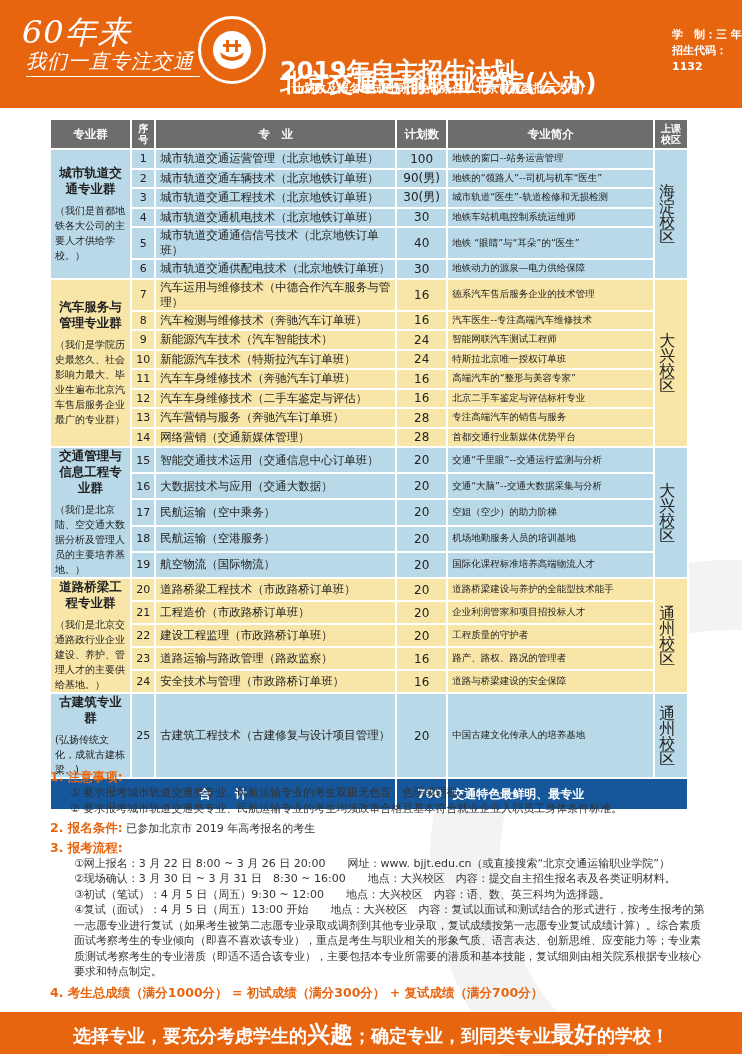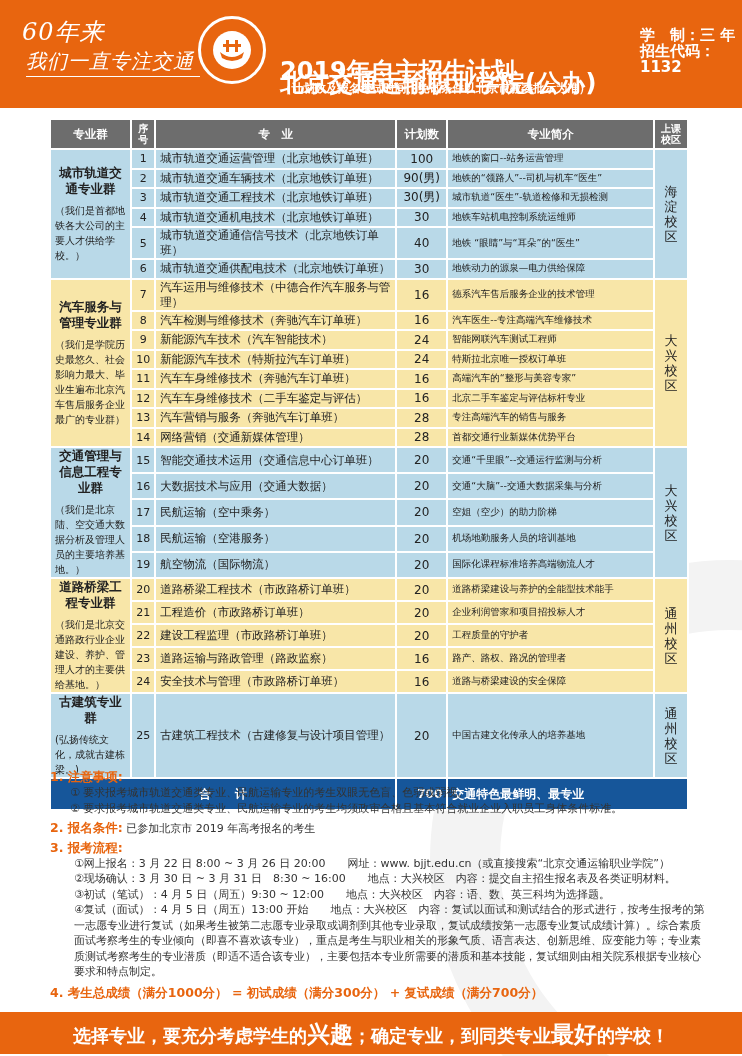--- a/index.html
+++ b/index.html
@@ -1,39 +1,39 @@
 <!DOCTYPE html>
 <html><head>
 <meta charset="utf-8">
 <style>
 *{box-sizing:border-box;margin:0;padding:0;}
 body{width:742px;height:1056px;background:#fff;font-family:"DejaVu Sans","Liberation Sans",sans-serif;position:relative;overflow:hidden;color:#222;}
 .header{position:absolute;left:0;top:0;width:742px;height:108px;background:#e8650f;color:#fff;}
 .slogan{position:absolute;left:22px;top:18px;font-family:"DejaVu Serif",serif;font-style:italic;color:#fff;}
-.slogan .l1{font-size:24px;line-height:28px;letter-spacing:1px;}
+.slogan .l1{font-size:32px;line-height:28px;letter-spacing:1px;}
 .slogan .l2{font-size:20px;line-height:30px;margin-left:4px;letter-spacing:1px;border-bottom:1px solid #fff;padding-right:6px;}
 .logo{position:absolute;left:198px;top:16px;width:68px;height:68px;border-radius:50%;border:3px solid #fff;display:flex;align-items:center;justify-content:center;}
 .title1{position:absolute;left:280px;top:26px;font-size:24px;font-weight:bold;letter-spacing:0.5px;margin-top:41px;}
 .title2{position:absolute;left:280px;top:55px;font-size:24px;font-weight:bold;}
 .title3{position:absolute;left:280px;top:81px;font-size:11.5px;font-weight:bold;}
-.meta{position:absolute;left:640px;top:27px;font-size:15px;font-weight:bold;line-height:16px;}
+.meta{position:absolute;left:672px;top:27px;font-size:11px;font-weight:bold;line-height:16px;}
 .watermark{position:absolute;left:430px;top:560px;width:600px;height:600px;border-radius:50%;border:70px solid #f3f3f3;z-index:0;}
 table.plan{position:absolute;left:49px;top:118px;width:640px;border-collapse:collapse;z-index:1;font-size:11px;}
 table.plan td,table.plan th{border:2px solid #fff;padding:0 4px;height:19.5px;}
 table.plan th{background:#6d6d6d;color:#fff;font-weight:bold;font-size:11.5px;height:30px;}
 .blue td{background:#b9d9e8;}
 .yellow td{background:#f8e6a8;}
 td.grp{vertical-align:middle;text-align:center;width:82px;}
 td.grp .gname{font-weight:bold;font-size:12.5px;line-height:16px;}
 td.grp .gdesc{font-size:10px;line-height:15px;margin-top:6px;text-align:left;}
 td.no{text-align:center;width:20px;font-size:11px;}
 td.major{width:245px;font-size:11.5px;}
 td.plancount{text-align:center;width:38px;font-size:12px;}
 td.intro{width:210px;font-size:9.5px;}
-td.campus{text-align:center;width:34px;font-size:13px;line-height:15px;margin-top:36px;}
+td.campus{text-align:left;width:34px;font-size:16px;line-height:15px;margin-top:36px;}
 tr.total td{background:#16569a;color:#fff;font-weight:bold;height:32px;font-size:12px;}
 .notes{position:absolute;left:50px;top:768px;width:660px;font-size:11px;line-height:15.5px;z-index:1;color:#333;}
 .notes .h{color:#e8650f;font-weight:bold;font-size:12.5px;line-height:17px;}
 .notes .ind{padding-left:20px;}
 .notes .ind2{padding-left:24px;}
 .footer{position:absolute;left:0;top:1012px;width:742px;height:42px;background:#e8650f;color:#fff;font-size:18px;font-weight:bold;text-align:center;line-height:44px;z-index:1;}
 .footer .big{font-size:23px;}
 </style>
 </head>
 <body>

